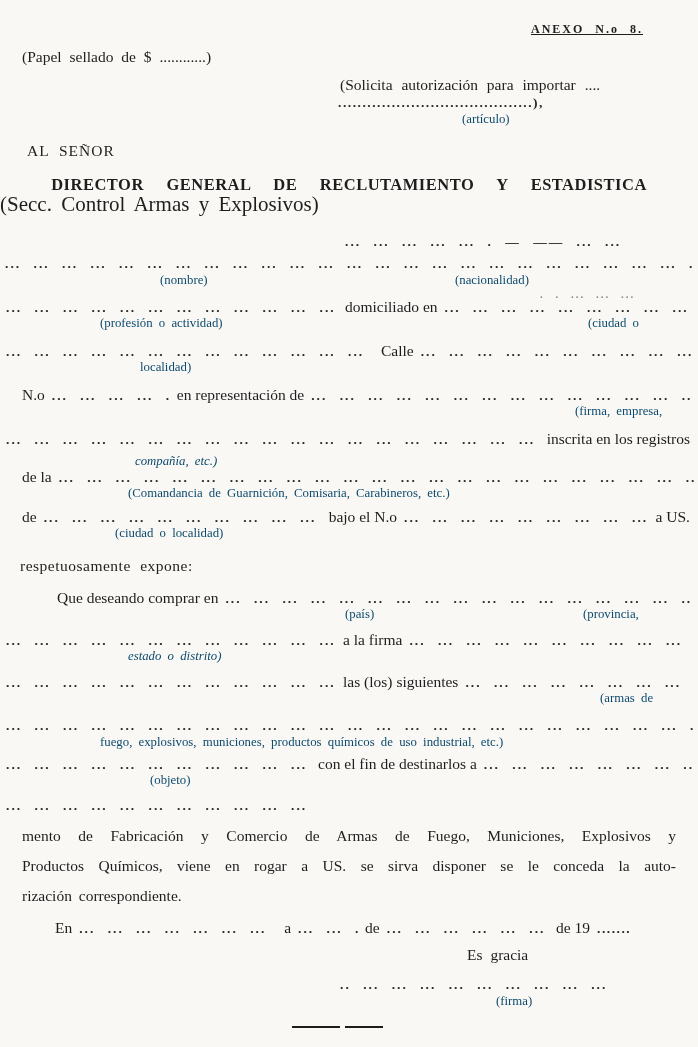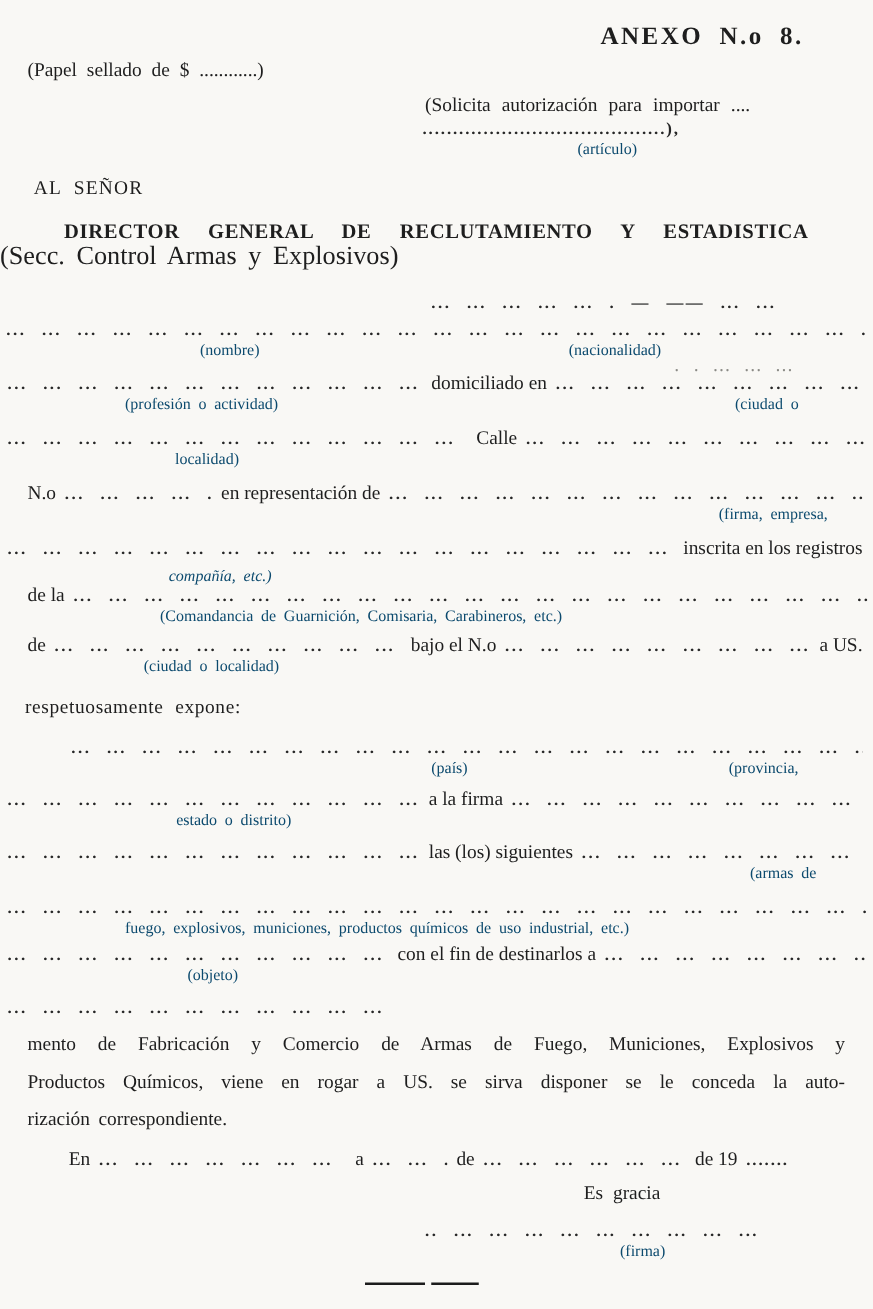--- a/index.html
+++ b/index.html
@@ -14,21 +14,21 @@
   .dots {
     overflow:hidden; white-space:nowrap; min-width:0;
     font-weight:700; font-size:13.5px; letter-spacing:2px; word-spacing:7px;
     color:#262626;
   }
   .dots.grow { flex:1 1 auto; }
   .w { flex:0 0 auto; padding:0 7px; }
   .w.first { padding-left:0; }
   .w.last { padding-right:0; }
   .sub { position:absolute; font-size:12.8px; color:#0c4a6e; word-spacing:3px; white-space:nowrap; }
-  .annex { font-weight:700; font-size:20px; letter-spacing:2px; word-spacing:6px; }
+  .annex { font-weight:700; font-size:12px; letter-spacing:2px; word-spacing:6px;text-decoration:underline; }
   .salutation { letter-spacing:1px; word-spacing:5px; font-size:15.5px; }
   .title { font-weight:700; font-size:16.5px; letter-spacing:0.5px; word-spacing:18px; text-align:center; }
   .subtitle { font-size:21px; word-spacing:4px; }
   .faint { color:#8a8a85; font-size:11px; font-weight:700; letter-spacing:2px; word-spacing:6px; }
   .para { text-align:justify; text-align-last:justify; word-spacing:4px; }
   .rule { display:flex; gap:5px; }
   .rule span { border-top:2px solid #1c1c1c; height:0; }
 </style>
 </head>
 <body>
@@ -93,31 +93,32 @@
     <span class="dots" style="flex:0 0 278px;">... ... ... ... ... ... ... ... ... ... ... ... ... ... ... ... ... ... ... ... ... ... ... ... ... ... ... ...</span>
     <span class="w">bajo el N.o</span>
     <span class="dots grow">... ... ... ... ... ... ... ... ... ... ... ... ... ... ... ... ... ... ... ... ... ... ... ... ... ... ... ...</span>
     <span class="w last">a US.</span>
   </div>
   <div class="sub" style="top:524px; left:115px;">(ciudad o localidad)</div>
 
   <div class="row" style="top:557px; left:20px; word-spacing:5px; letter-spacing:0.5px;">respetuosamente expone:</div>
 
   <div class="row flexline" style="top:589px; left:57px; right:8px;">
+    <span class="w first">Que deseando comprar en</span>
     <span class="dots grow">... ... ... ... ... ... ... ... ... ... ... ... ... ... ... ... ... ... ... ... ... ... ... ... ... ... ... ...</span>
   </div>
   <div class="sub" style="top:605px; left:345px;">(país)</div>
   <div class="sub" style="top:605px; left:583px;">(provincia,</div>
 
   <div class="row flexline" style="top:631px; left:6px; right:4px;">
     <span class="dots" style="flex:0 0 330px;">... ... ... ... ... ... ... ... ... ... ... ... ... ... ... ... ... ... ... ... ... ... ... ... ... ... ... ...</span>
     <span class="w">a la firma</span>
     <span class="dots grow">... ... ... ... ... ... ... ... ... ... ... ... ... ... ... ... ... ... ... ... ... ... ... ... ... ... ... ...</span>
   </div>
-  <div class="sub" style="top:647px; left:141px;">estado o distrito)</div>
+  <div class="sub" style="top:647px; left:128px;font-style:italic;">estado o distrito)</div>
 
   <div class="row flexline" style="top:673px; left:6px; right:8px;">
     <span class="dots" style="flex:0 0 330px;">... ... ... ... ... ... ... ... ... ... ... ... ... ... ... ... ... ... ... ... ... ... ... ... ... ... ... ...</span>
     <span class="w">las (los) siguientes</span>
     <span class="dots grow">... ... ... ... ... ... ... ... ... ... ... ... ... ... ... ... ... ... ... ... ... ... ... ... ... ... ... ...</span>
   </div>
   <div class="sub" style="top:689px; left:600px;">(armas de</div>
 
   <div class="row dots" style="top:717px; left:6px; right:4px;">... ... ... ... ... ... ... ... ... ... ... ... ... ... ... ... ... ... ... ... ... ... ... ... ... ... ... ...</div>
   <div class="sub" style="top:733px; left:100px;">fuego, explosivos, municiones, productos químicos de uso industrial, etc.)</div>

